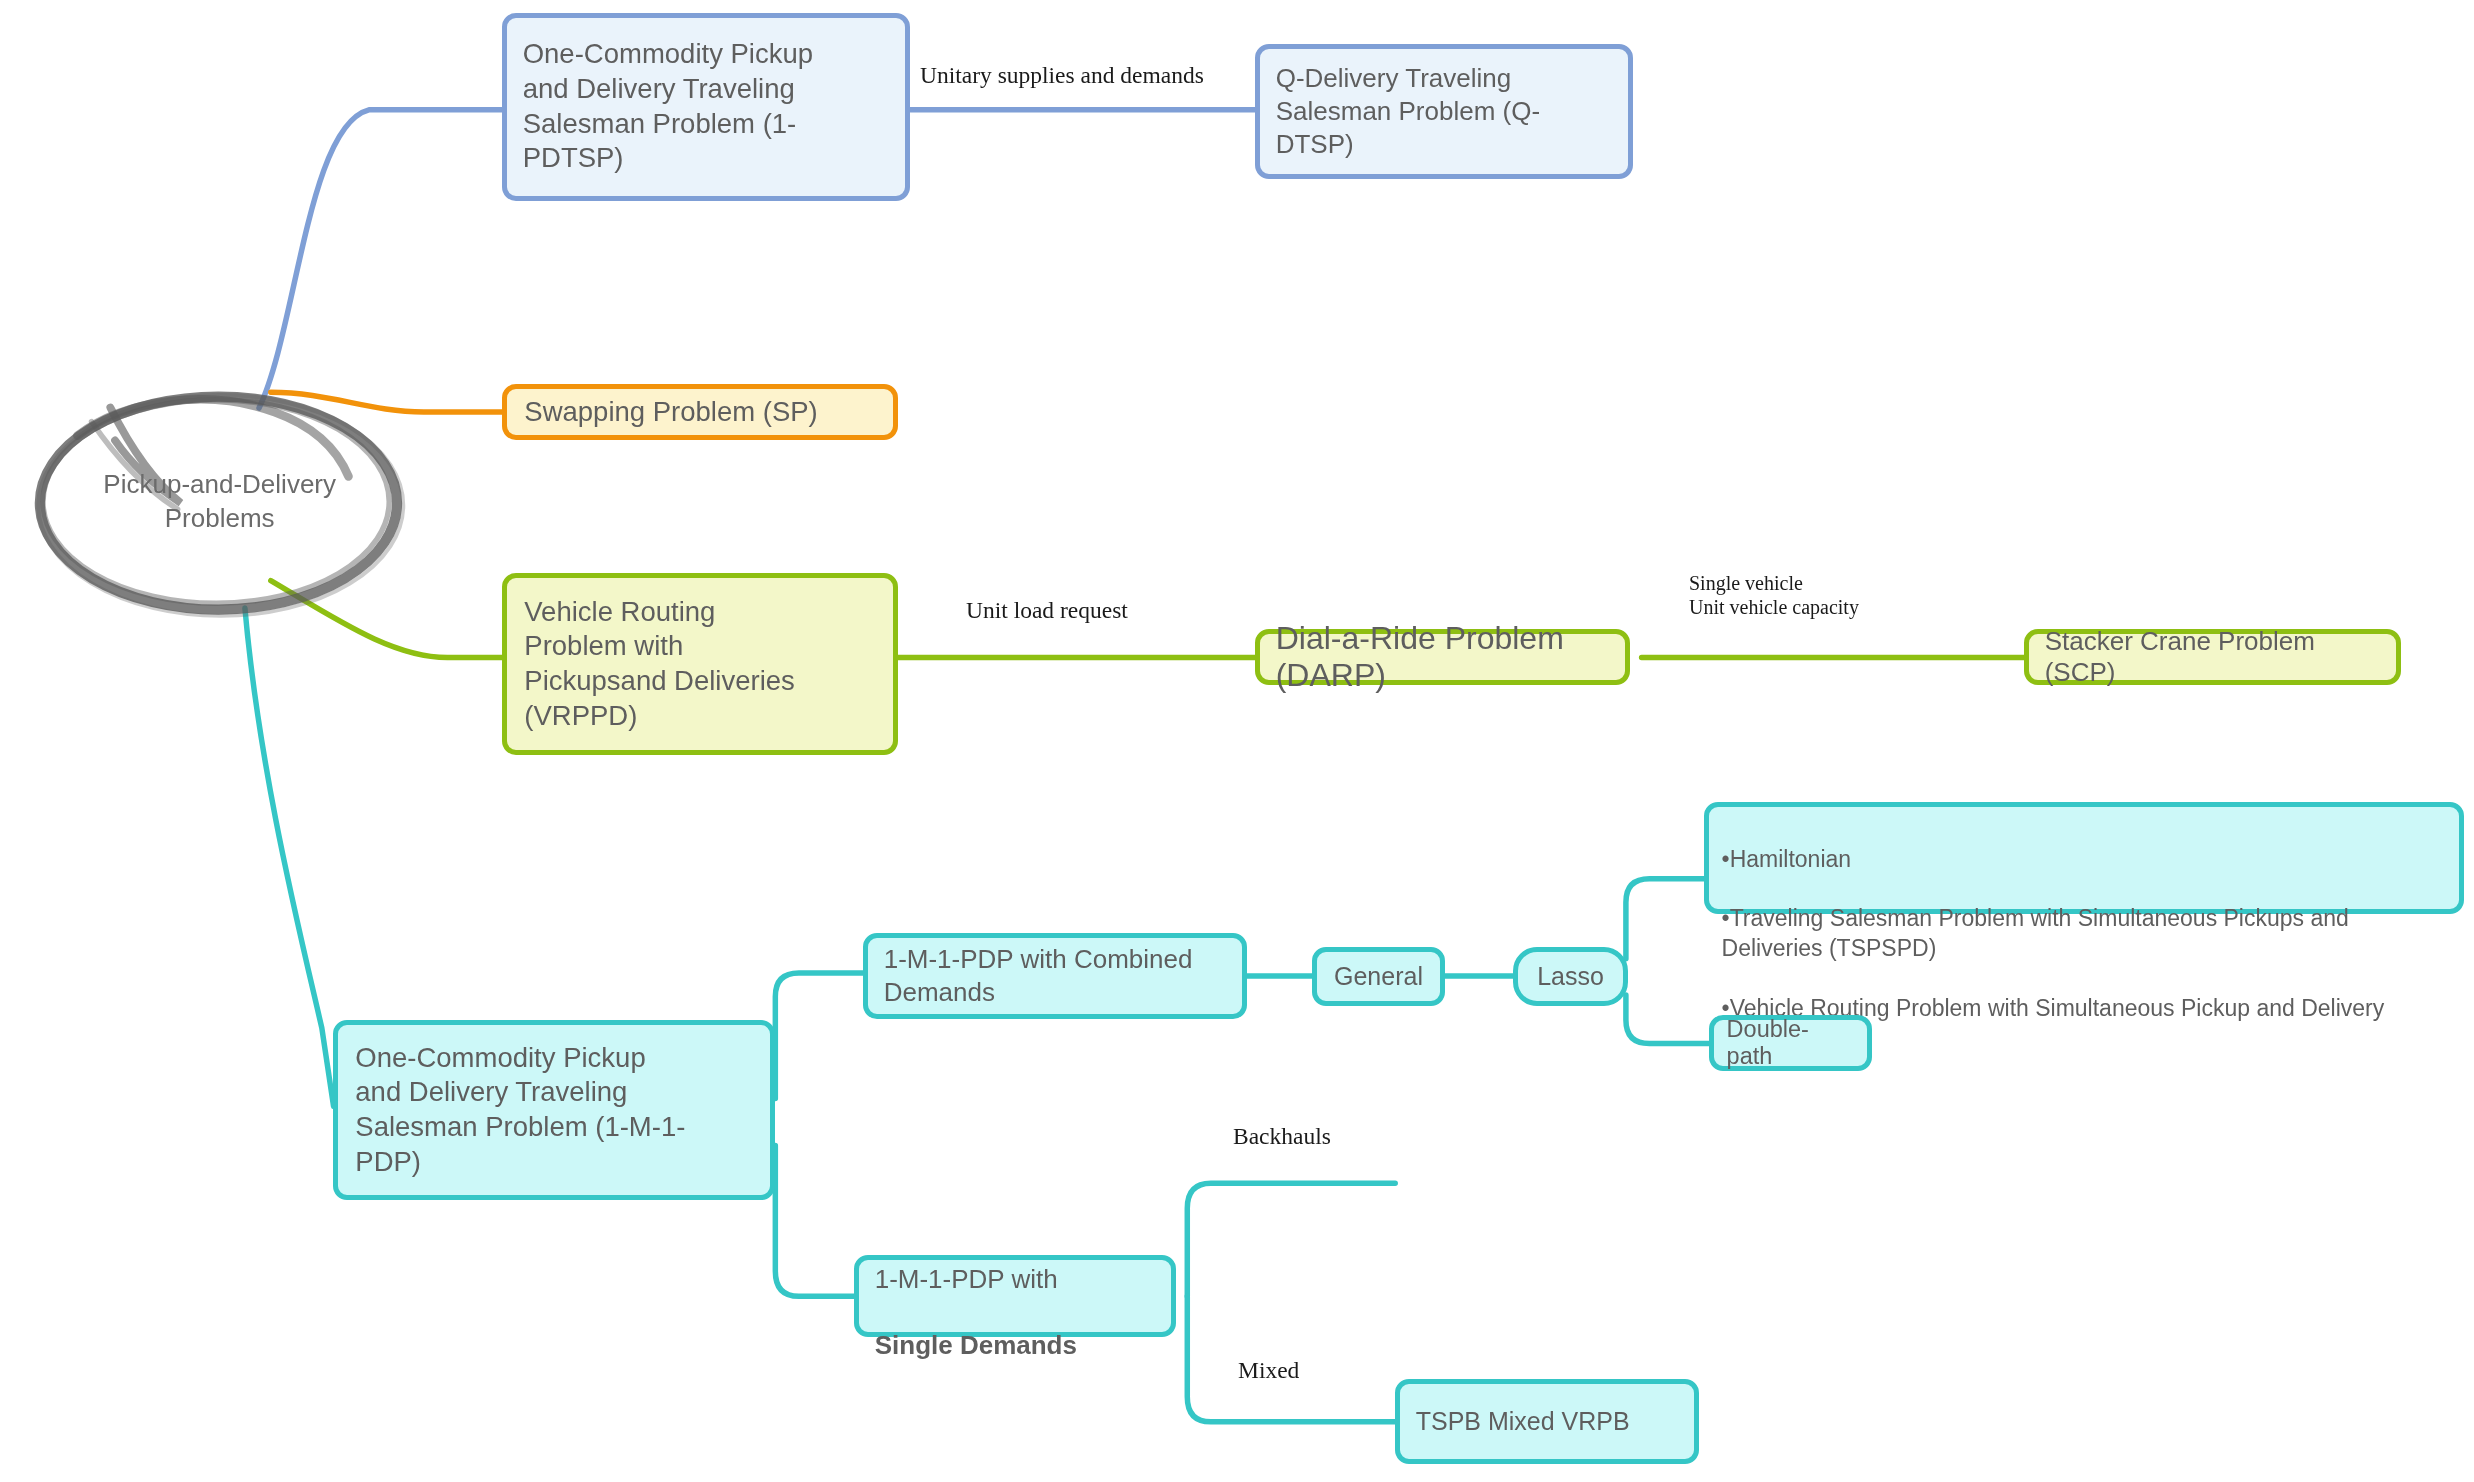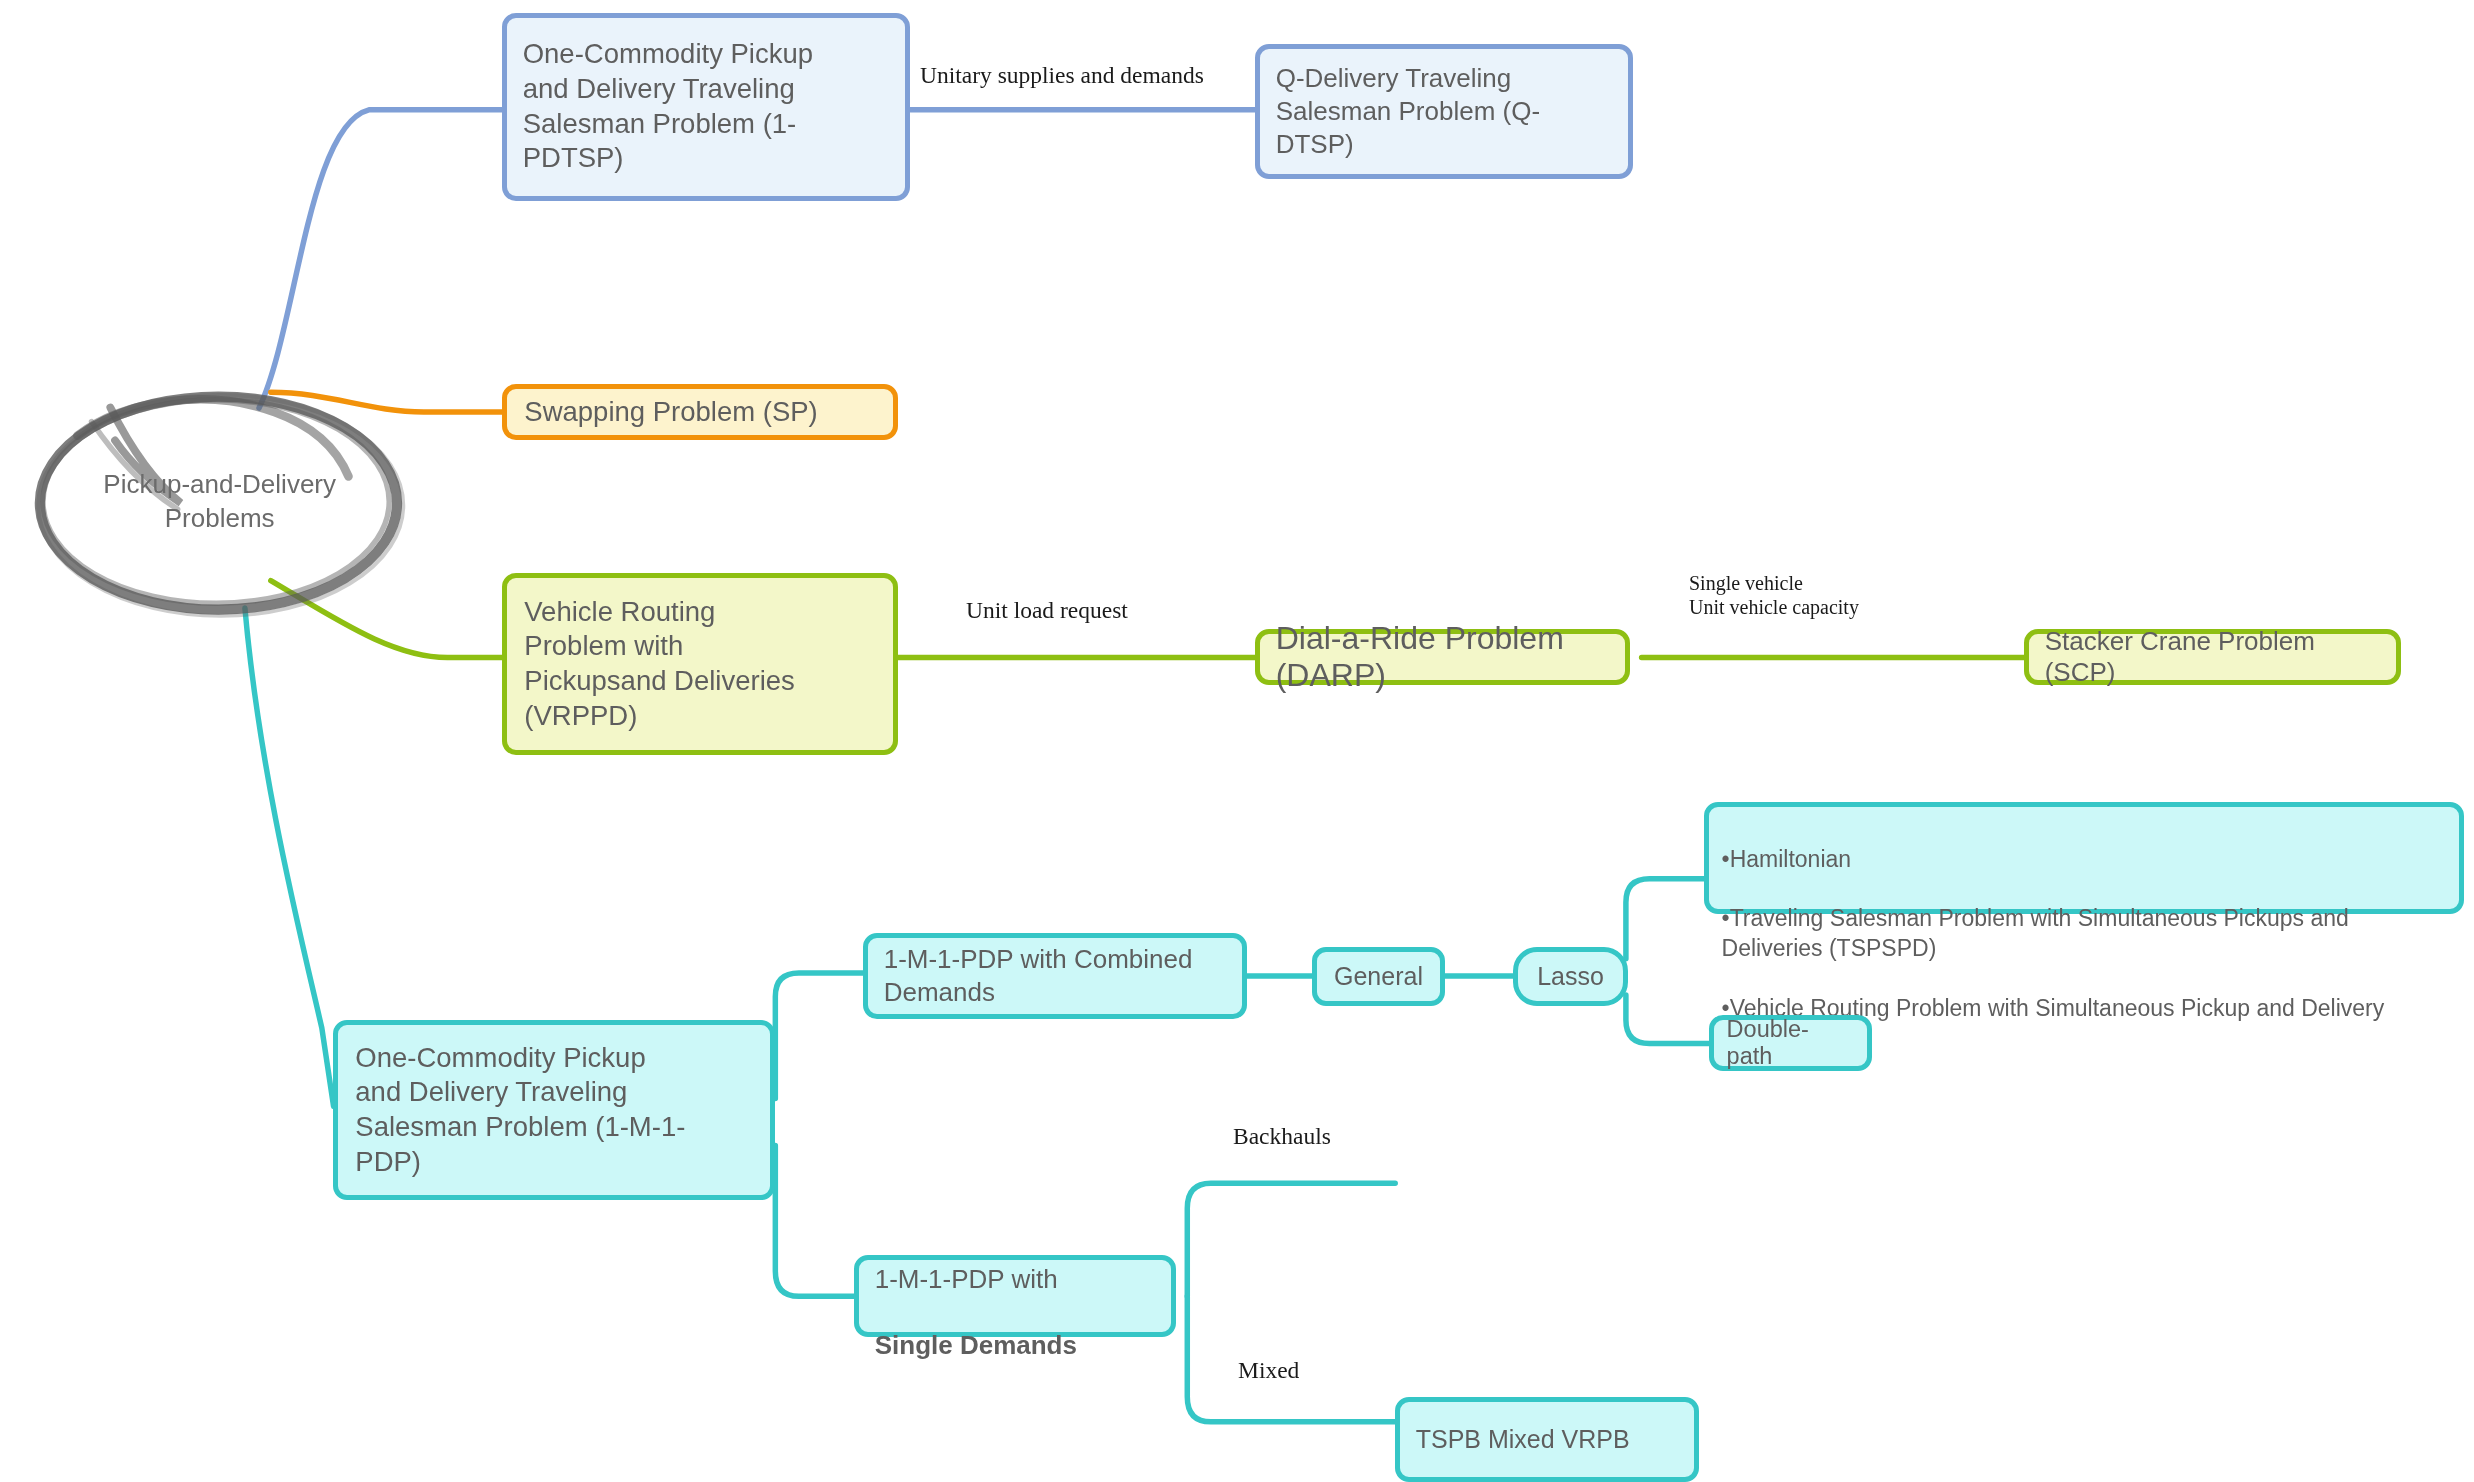--- a/index.html
+++ b/index.html
@@ -161,18 +161,18 @@
       <span class="thin">1-M-1-PDP with</span><br>
       <span class="bold">Single Demands</span>
     </span>
   </div>
 
   <span class="edge-label" style="left:1233px;top:1122px;font-size:23.5px;">Backhauls</span>
 
 
   <span class="edge-label" style="left:1238px;top:1356px;font-size:23.5px;">Mixed</span>
 
-  <div class="node n-cyan" style="left:1395px;top:1379px;width:304px;height:85px;padding:3.1px 15.7px;font-size:25px;margin-top:18px;">
+  <div class="node n-cyan" style="left:1395px;top:1379px;width:304px;height:85px;padding:3.1px 15.7px;font-size:25px;">
     <span class="txt">TSPB Mixed VRPB</span>
   </div>
 
 </div>
 
 
 </body></html>

